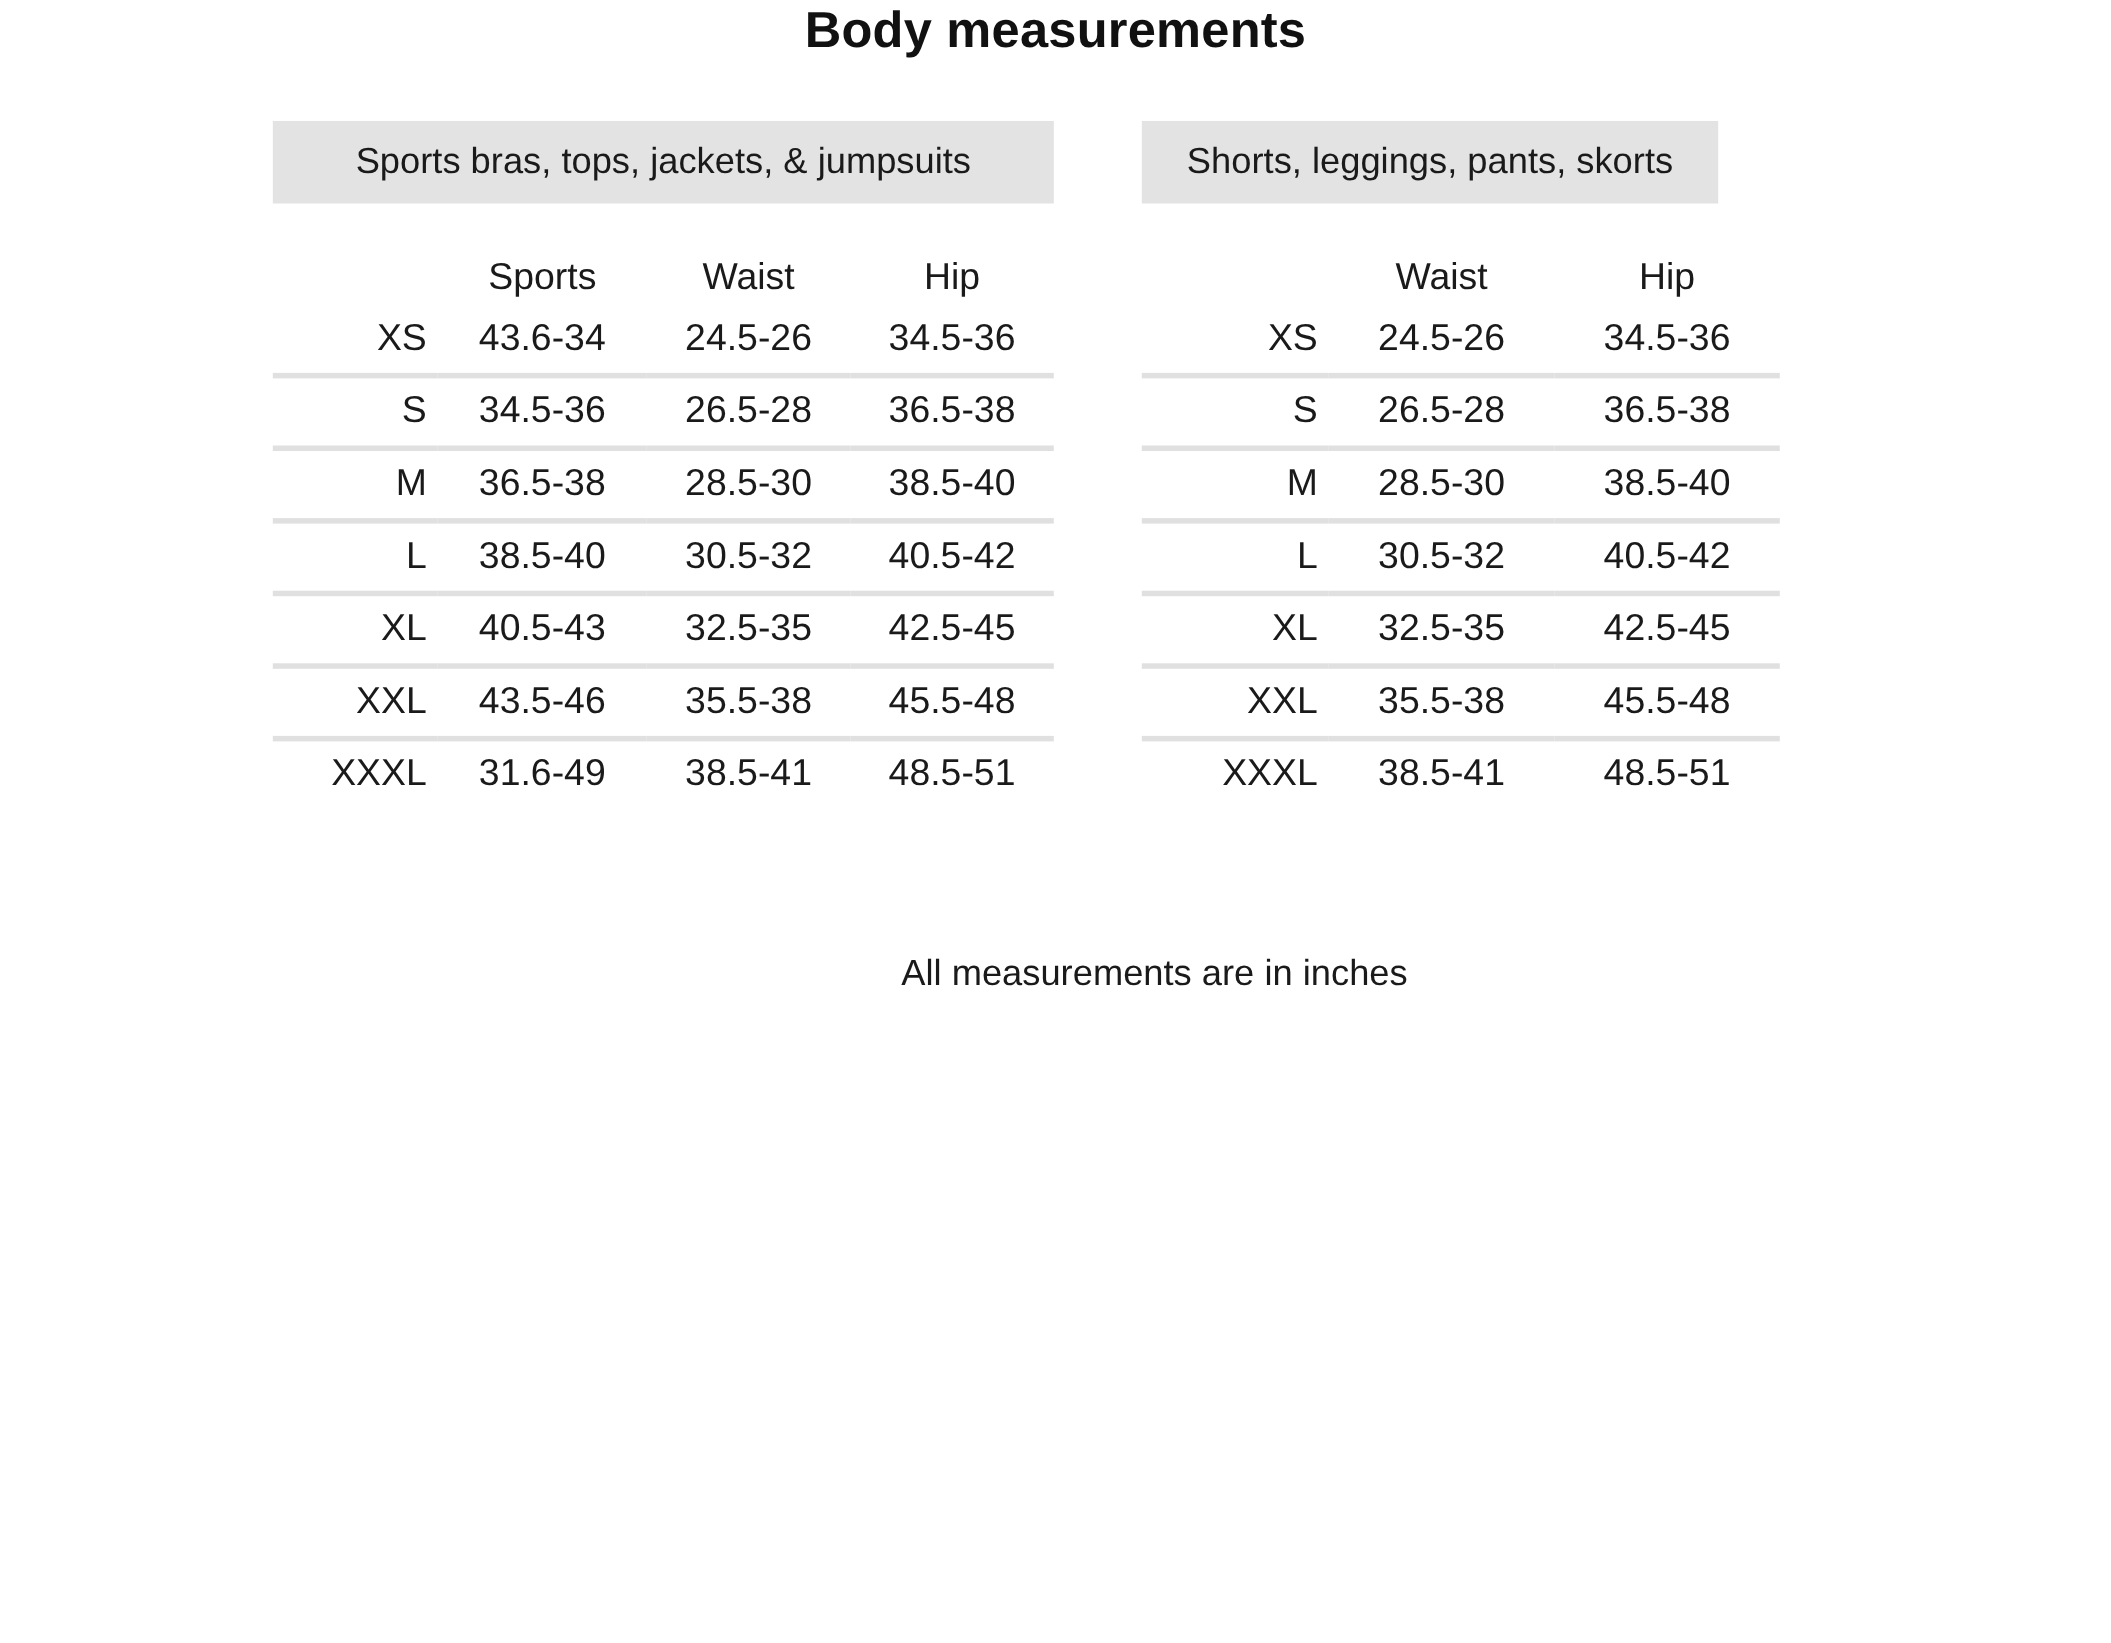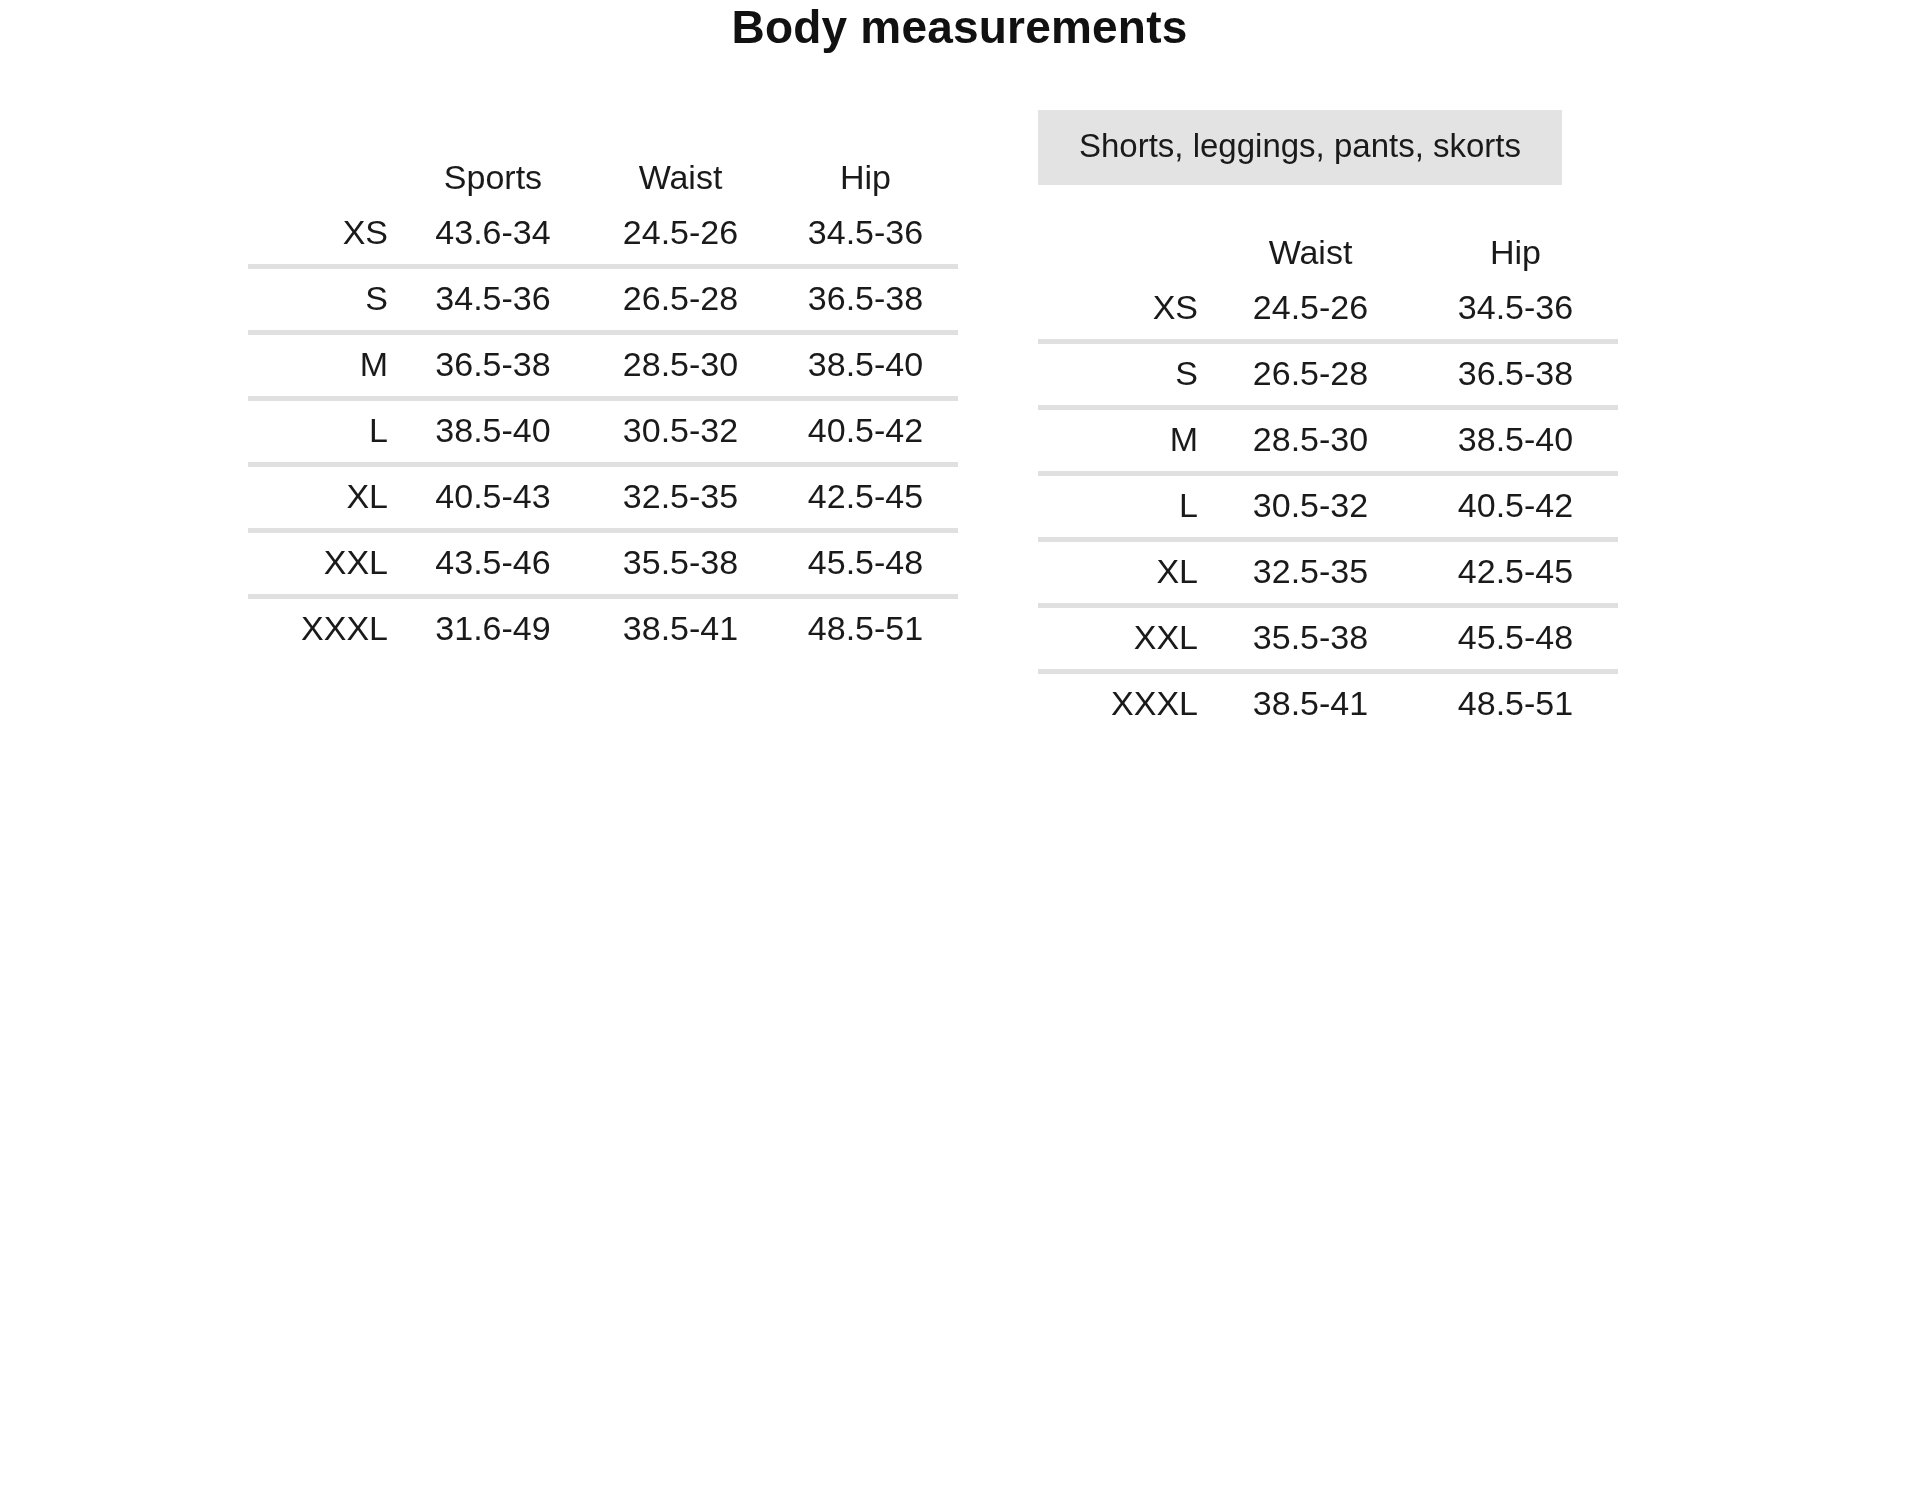--- a/index.html
+++ b/index.html
@@ -100,20 +100,21 @@
 </head>
 <body>
 
 <div class="page">
 
   <h1 class="title">Body measurements</h1>
 
   <div class="tables-wrap">
 
     <div class="table-block block-a">
+      <div class="section-header">Sports bras, tops, jackets, &amp; jumpsuits</div>
       <table>
         <colgroup>
           <col class="c-size">
             <col class="c-1">
             <col class="c-2">
             <col class="c-3">
         </colgroup>
         <thead>
           <tr>
             <th class="size-col"></th>
@@ -219,14 +220,15 @@
             <td class="size-col">XXXL</td>
             <td>38.5-41</td>
             <td>48.5-51</td>
           </tr>
         </tbody>
       </table>
     </div>
 
   </div>
 
+  <div class="footnote">All measurements are in inches</div>
 
 </div>
 
 </body></html>

